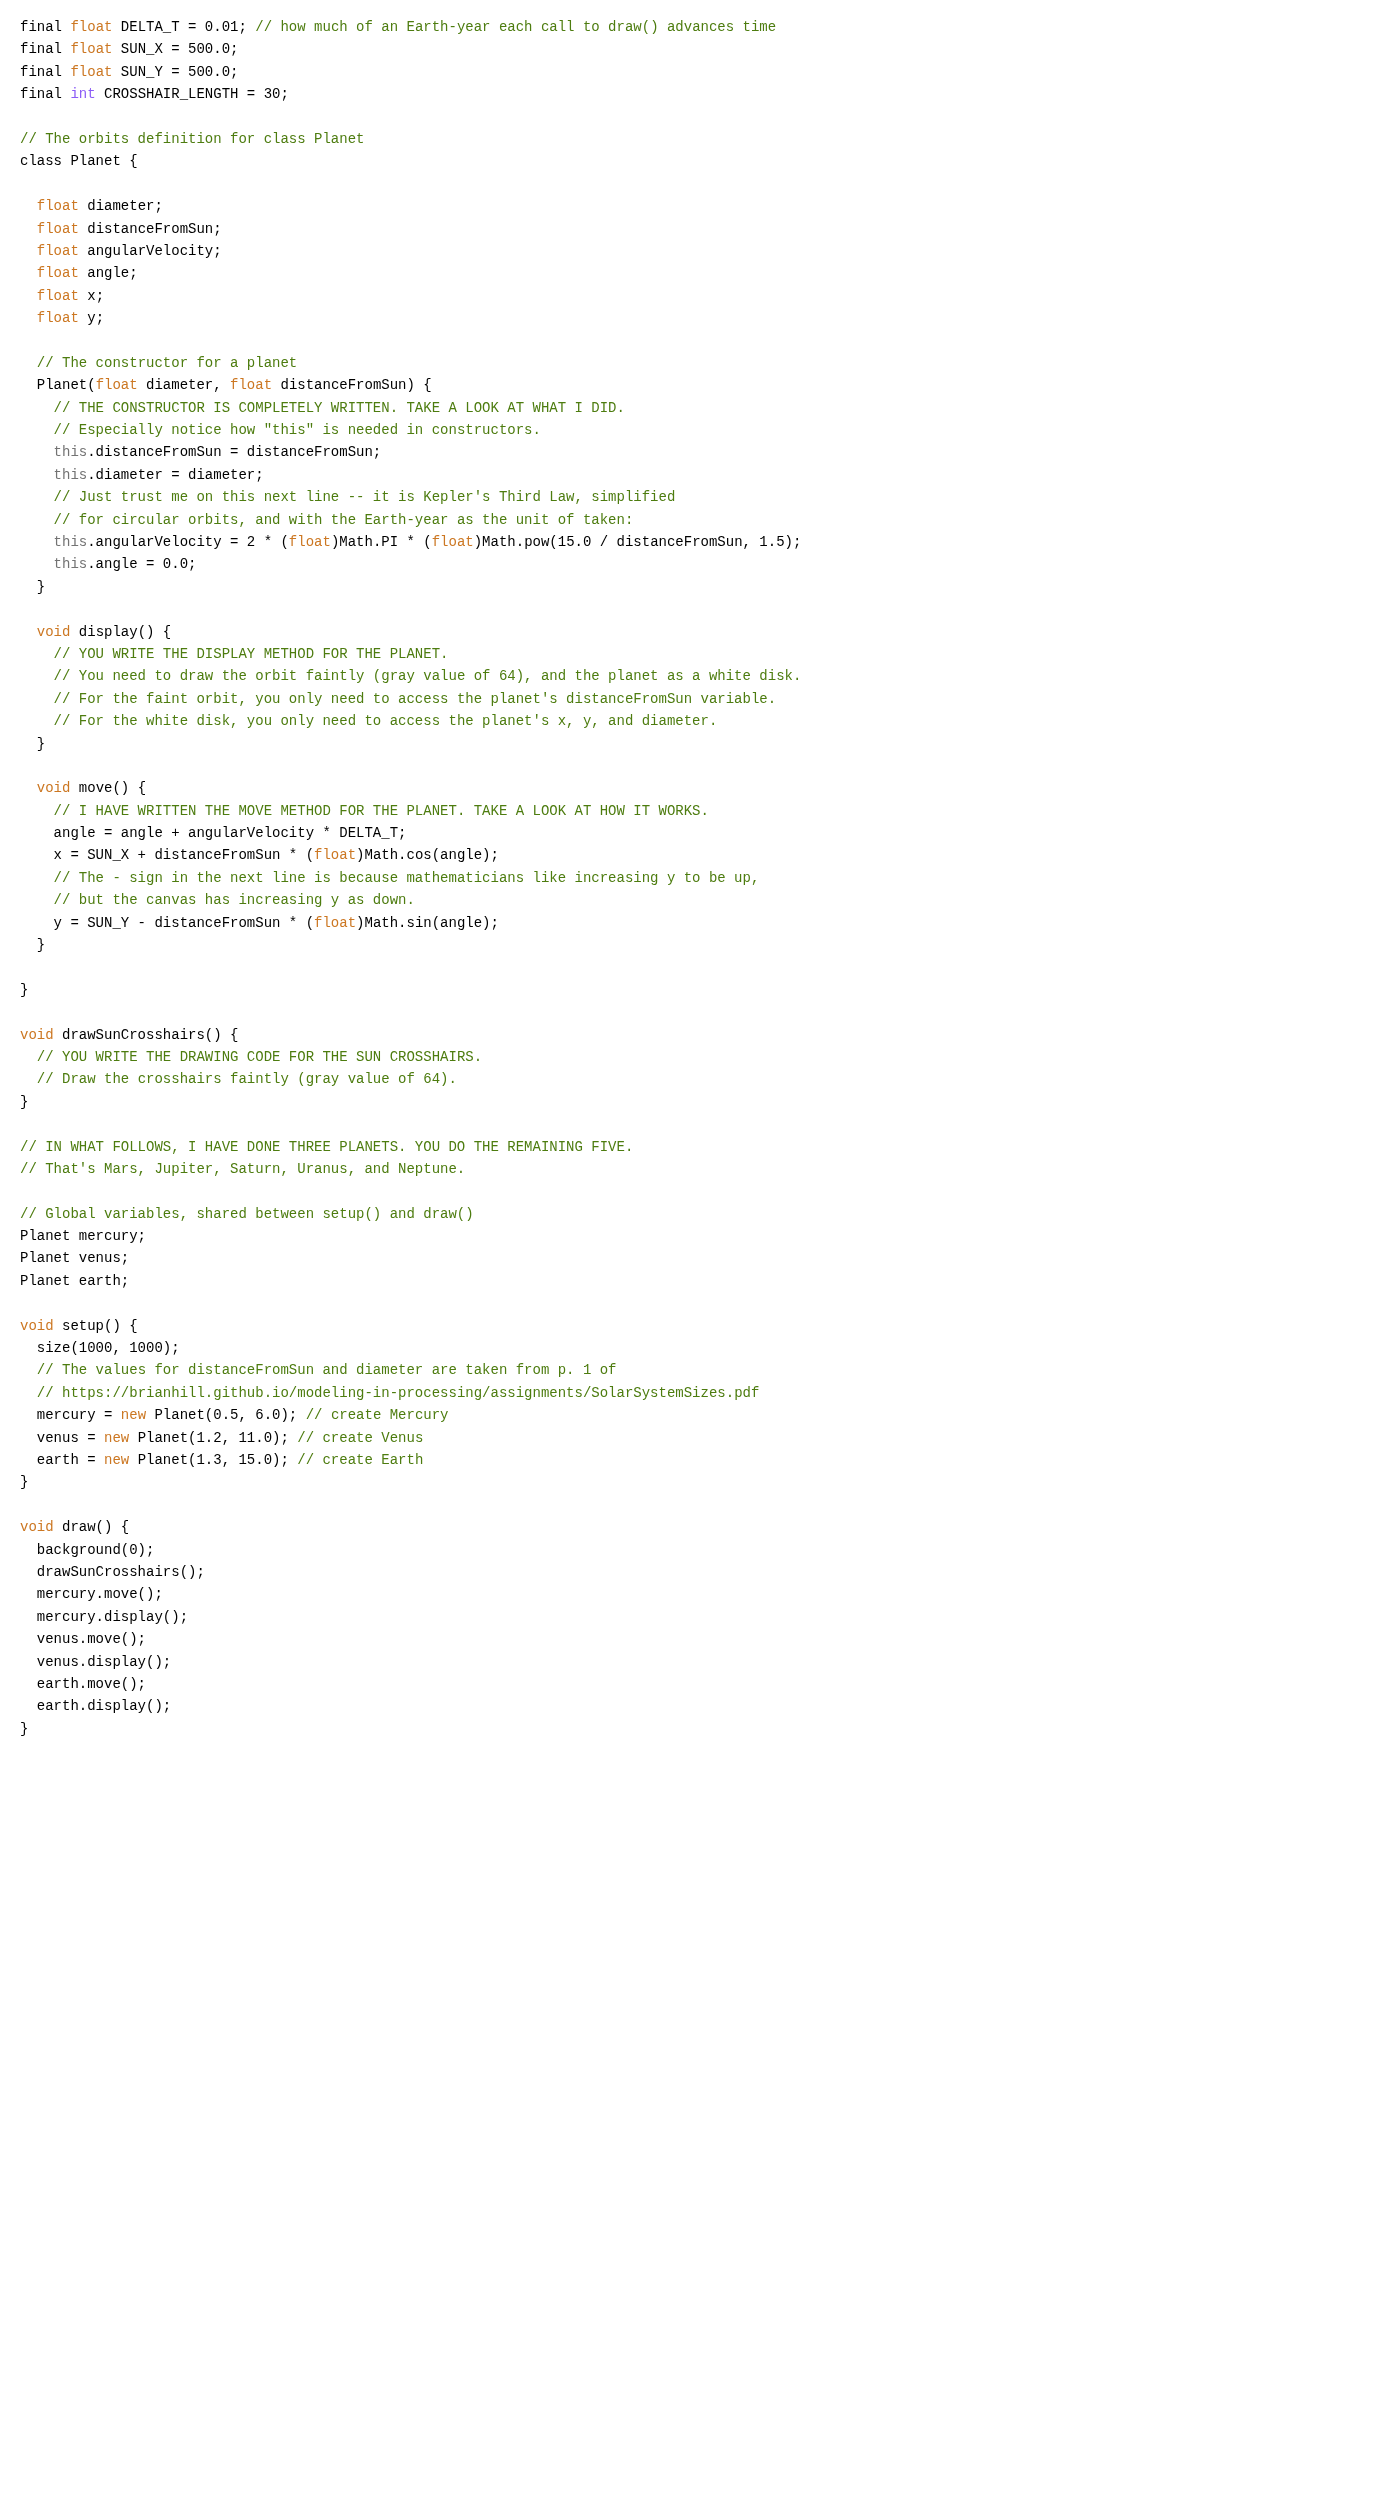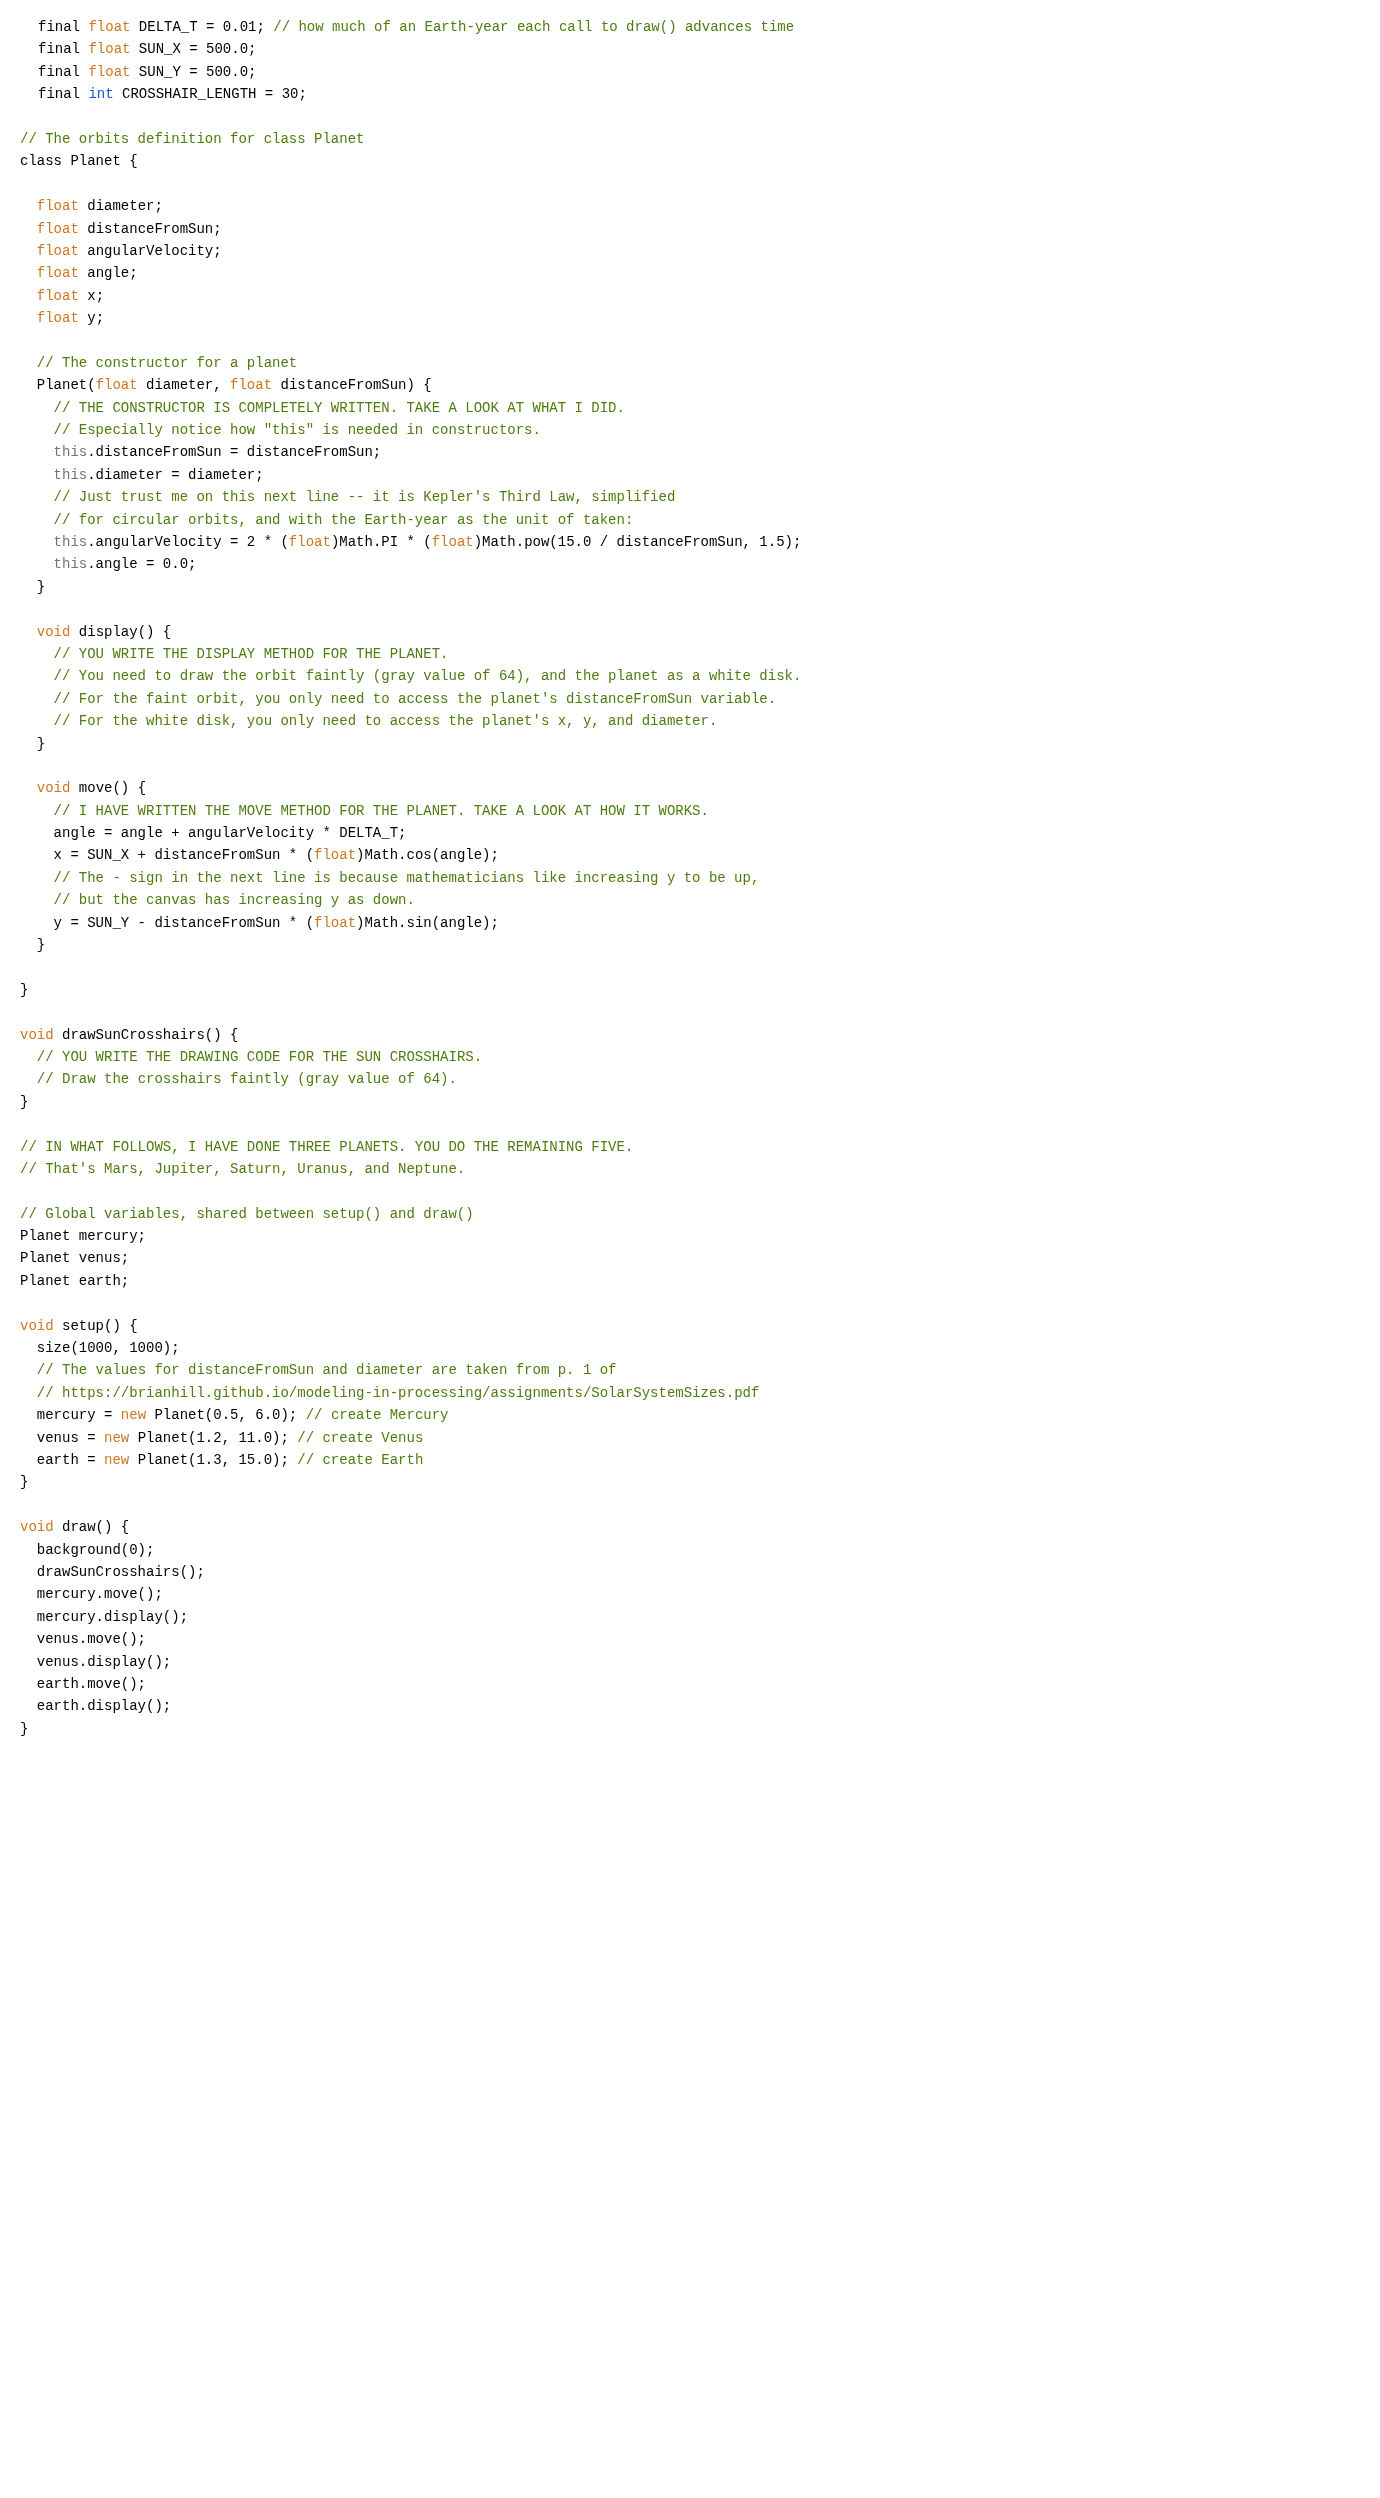--- a/index.html
+++ b/index.html
@@ -17,23 +17,23 @@
       padding: 16px 20px;
     }
 
     .code-block {
       white-space: pre;
       font-family: 'Courier New', Courier, monospace;
       font-size: 14px;
       line-height: 1.6;
     }
 
-    .kw-final    { color: #000000; margin-left: 18px; }
+    .kw-final    { color: #000000; }
     .kw-float    { color: #cc7722; font-weight: normal; }
-    .kw-int      { color: #1d4ed8; font-weight: normal; }
+    .kw-int      { color: #8b5cf6; font-weight: normal; }
     .kw-void     { color: #cc7722; font-weight: normal; }
     .kw-class    { color: #000000; }
     .kw-this     { color: #737373; }
     .kw-new      { color: #cc7722; }
     .comment     { color: #4d7c0f; }
     .plain       { color: #000000; }
     .cast-float  { color: #cc7722; }
 
     span { display: inline; }
   </style>

